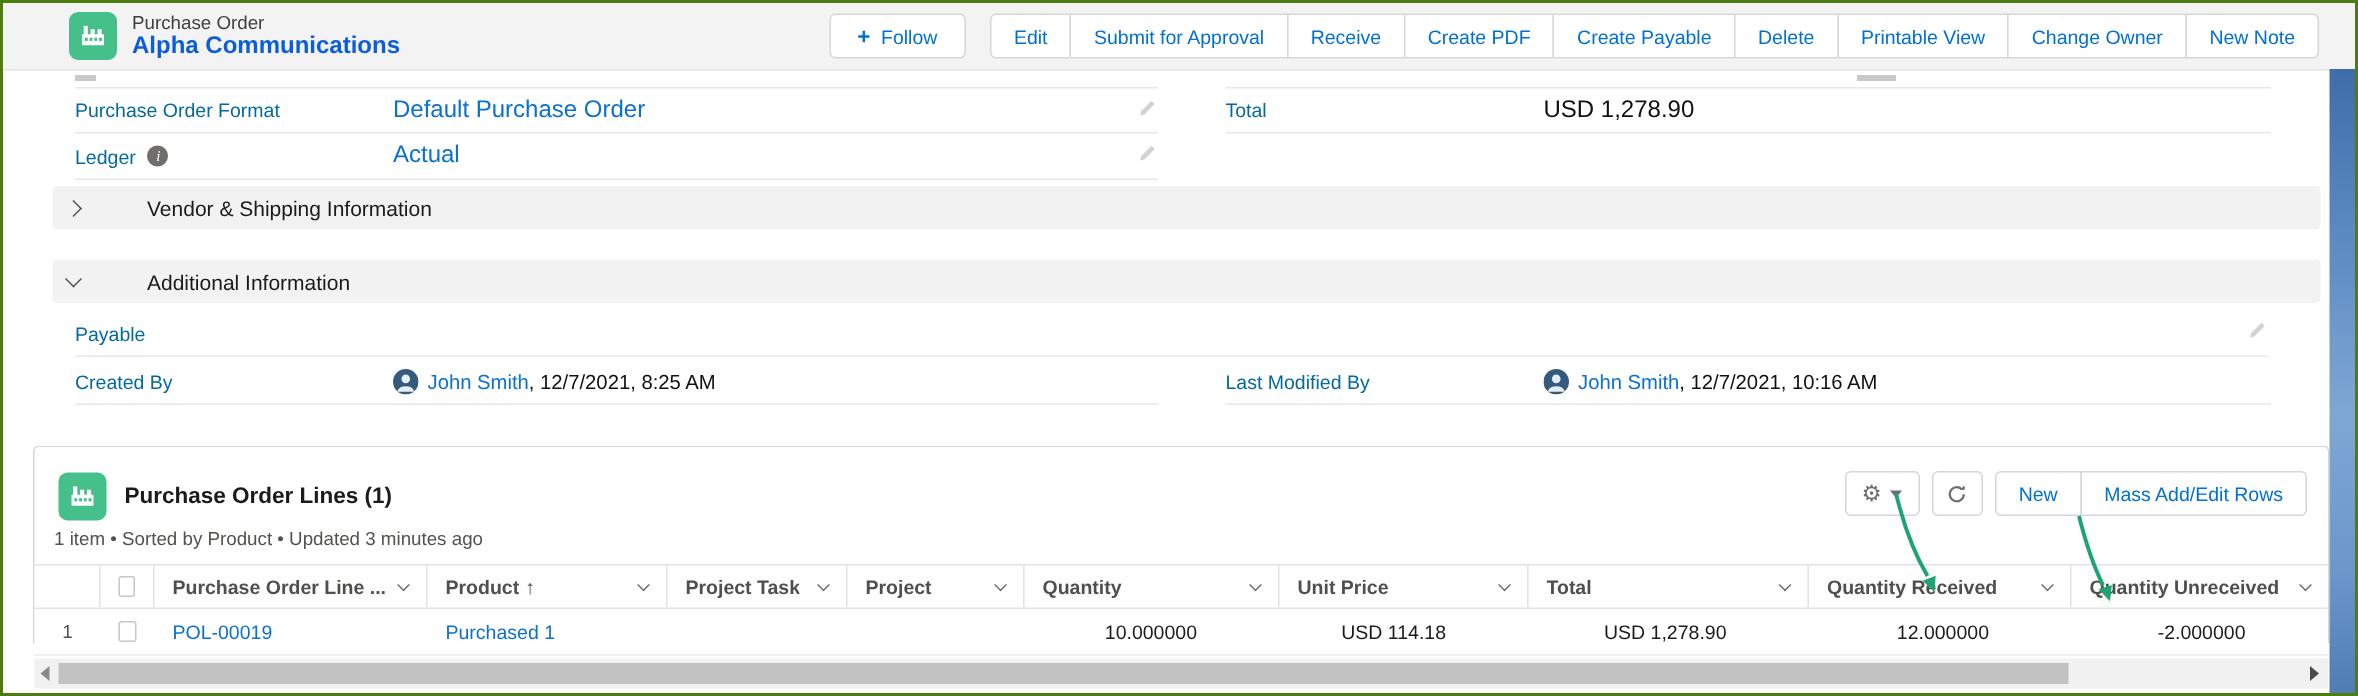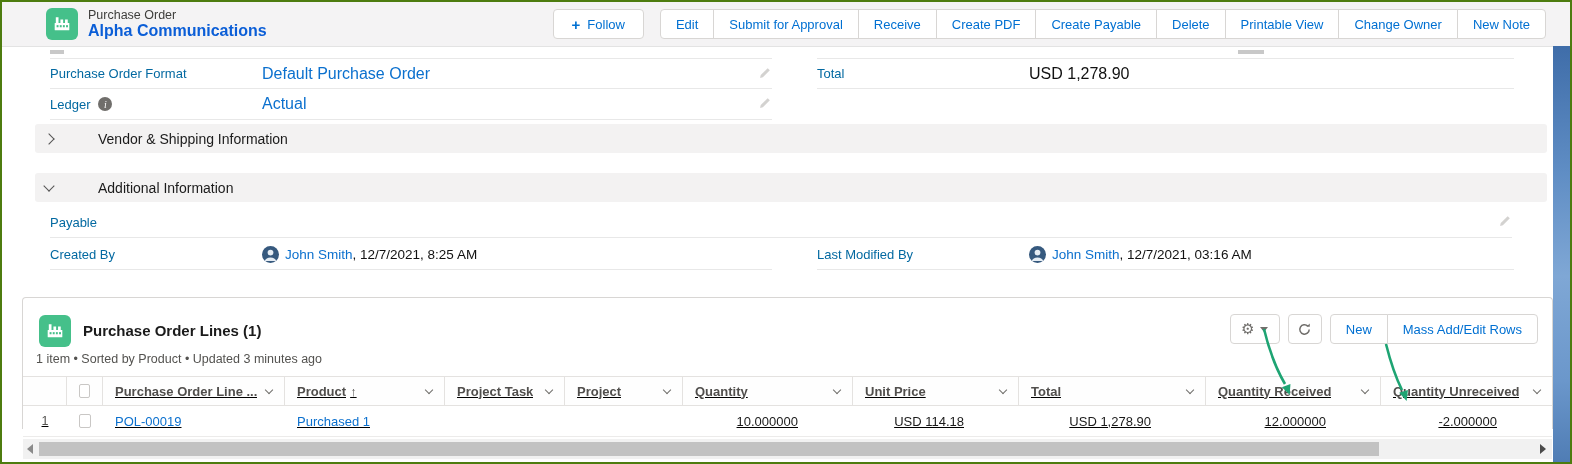--- a/index.html
+++ b/index.html
@@ -77,21 +77,20 @@
   .audit-row.left  { left:48px;  top:237px; width:722px; }
   .audit-row.right { left:815px; top:237px; width:697px; }
   .avatar { width:17px; height:17px; margin-right:6px; flex:0 0 auto; }
   .user-link { color:#0b70ce; font-size:13.5px; cursor:pointer; }
   .audit-rest { font-size:13.5px; color:#111; }
   
   .card {
     position:absolute; left:20px; top:295px; width:1531px; height:132px;
     border:1px solid #d8d6d4; border-bottom:none; border-radius:4px 4px 0 0;
     background:#fff;
-    text-decoration:underline;
   }
   .card-hd { position:relative; height:78px; }
   .card-icon { position:absolute; left:16px; top:17px; width:32px; height:32px; border-radius:6px; background:#45c08a; display:flex; align-items:center; justify-content:center; }
   .card-title { position:absolute; left:60px; top:24px; font-size:15px; font-weight:bold; color:#1b1b1b; cursor:pointer; }
   .card-meta  { position:absolute; left:13px; top:54px; font-size:12.5px; color:#53524f; }
   .card-actions { position:absolute; right:14px; top:16px; display:flex; align-items:center; }
   .icon-btn {
     height:30px; background:#fff; border:1px solid #d8d6d4; border-radius:4px;
     color:#706e6b; display:flex; align-items:center; justify-content:center;
     cursor:pointer; font-size:15px;
@@ -239,21 +238,21 @@
   </div>
 
   <div class="audit-row right">
     <span class="f-label">Last Modified By</span>
     <svg class="avatar" viewBox="0 0 16 16">
       <circle cx="8" cy="8" r="8" fill="#36597e"></circle>
       <circle cx="8" cy="6.2" r="2.7" fill="#e6edf4"></circle>
       <path d="M2.6 14.2a5.6 4.6 0 0110.8 0z" fill="#e6edf4"></path>
     </svg>
     <span class="user-link">John Smith</span>
-    <span class="audit-rest">, 12/7/2021, 03:16 AM</span>
+    <span class="audit-rest">, 12/7/2021, 10:16 AM</span>
   </div>
 
   <div class="card">
     <div class="card-hd">
       <div class="card-icon">
         <svg width="18" height="18" viewBox="0 0 16 16">
           <rect x="1.5" y="7" width="13" height="6.5" rx="0.5" fill="#fff"></rect>
           <rect x="2.5" y="2" width="2.4" height="5.5" fill="#fff"></rect>
           <rect x="6.6" y="4" width="2.4" height="3.5" fill="#fff"></rect>
           <rect x="10.7" y="4" width="2.4" height="3.5" fill="#fff"></rect>

